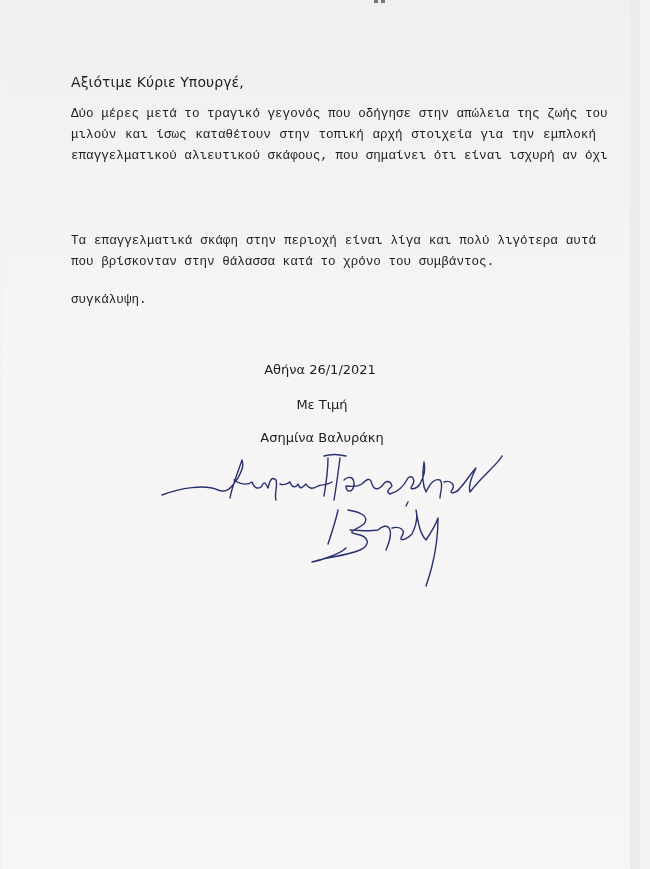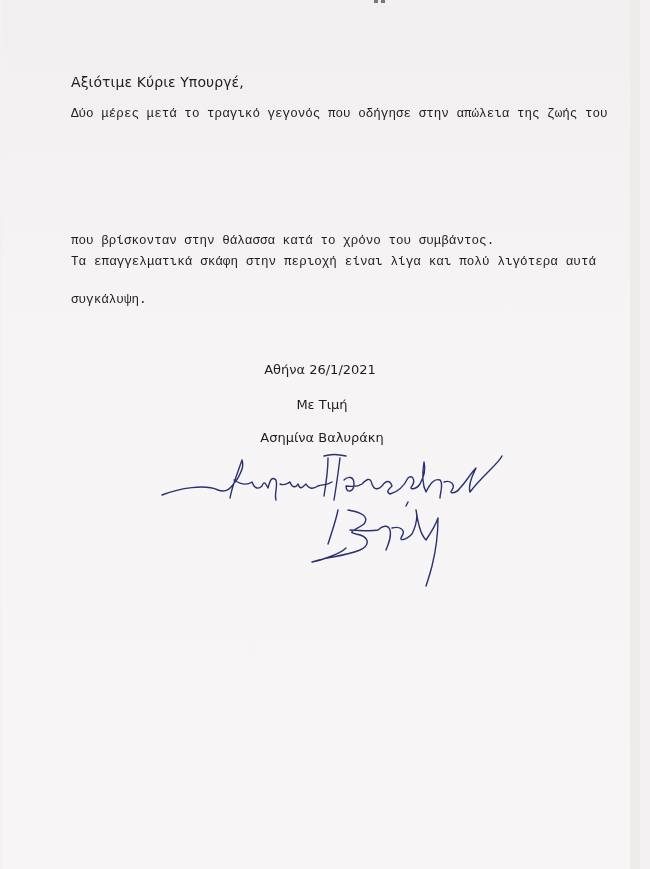--- a/index.html
+++ b/index.html
@@ -100,25 +100,27 @@
   <div class="top-mark">
       <span></span>
       <span></span>
     </div>
 </div>
 
 <div class="salutation">Αξιότιμε Κύριε Υπουργέ,</div>
 
 <div class="para p1">
   <span class="line">Δύο μέρες μετά το τραγικό γεγονός που οδήγησε στην απώλεια της ζωής του</span>
+  <span class="line">μιλούν και ίσως καταθέτουν στην τοπική αρχή στοιχεία για την εμπλοκή</span>
+  <span class="line">επαγγελματικού αλιευτικού σκάφους, που σημαίνει ότι είναι ισχυρή αν όχι</span>
 </div>
 
 <div class="para p2">
+  <span class="line">Τα επαγγελματικά σκάφη στην περιοχή είναι λίγα και πολύ λιγότερα αυτά</span>
   <span class="line last">που βρίσκονταν στην θάλασσα κατά το χρόνο του συμβάντος.</span>
-  <span class="line">Τα επαγγελματικά σκάφη στην περιοχή είναι λίγα και πολύ λιγότερα αυτά</span>
 </div>
 
 <div class="para p3">
   <span class="line last">συγκάλυψη.</span>
 </div>
 
 <div class="closing date">Αθήνα 26/1/2021</div>
 <div class="closing regards">Με Τιμή</div>
 <div class="closing name">Ασημίνα Βαλυράκη</div>
 

